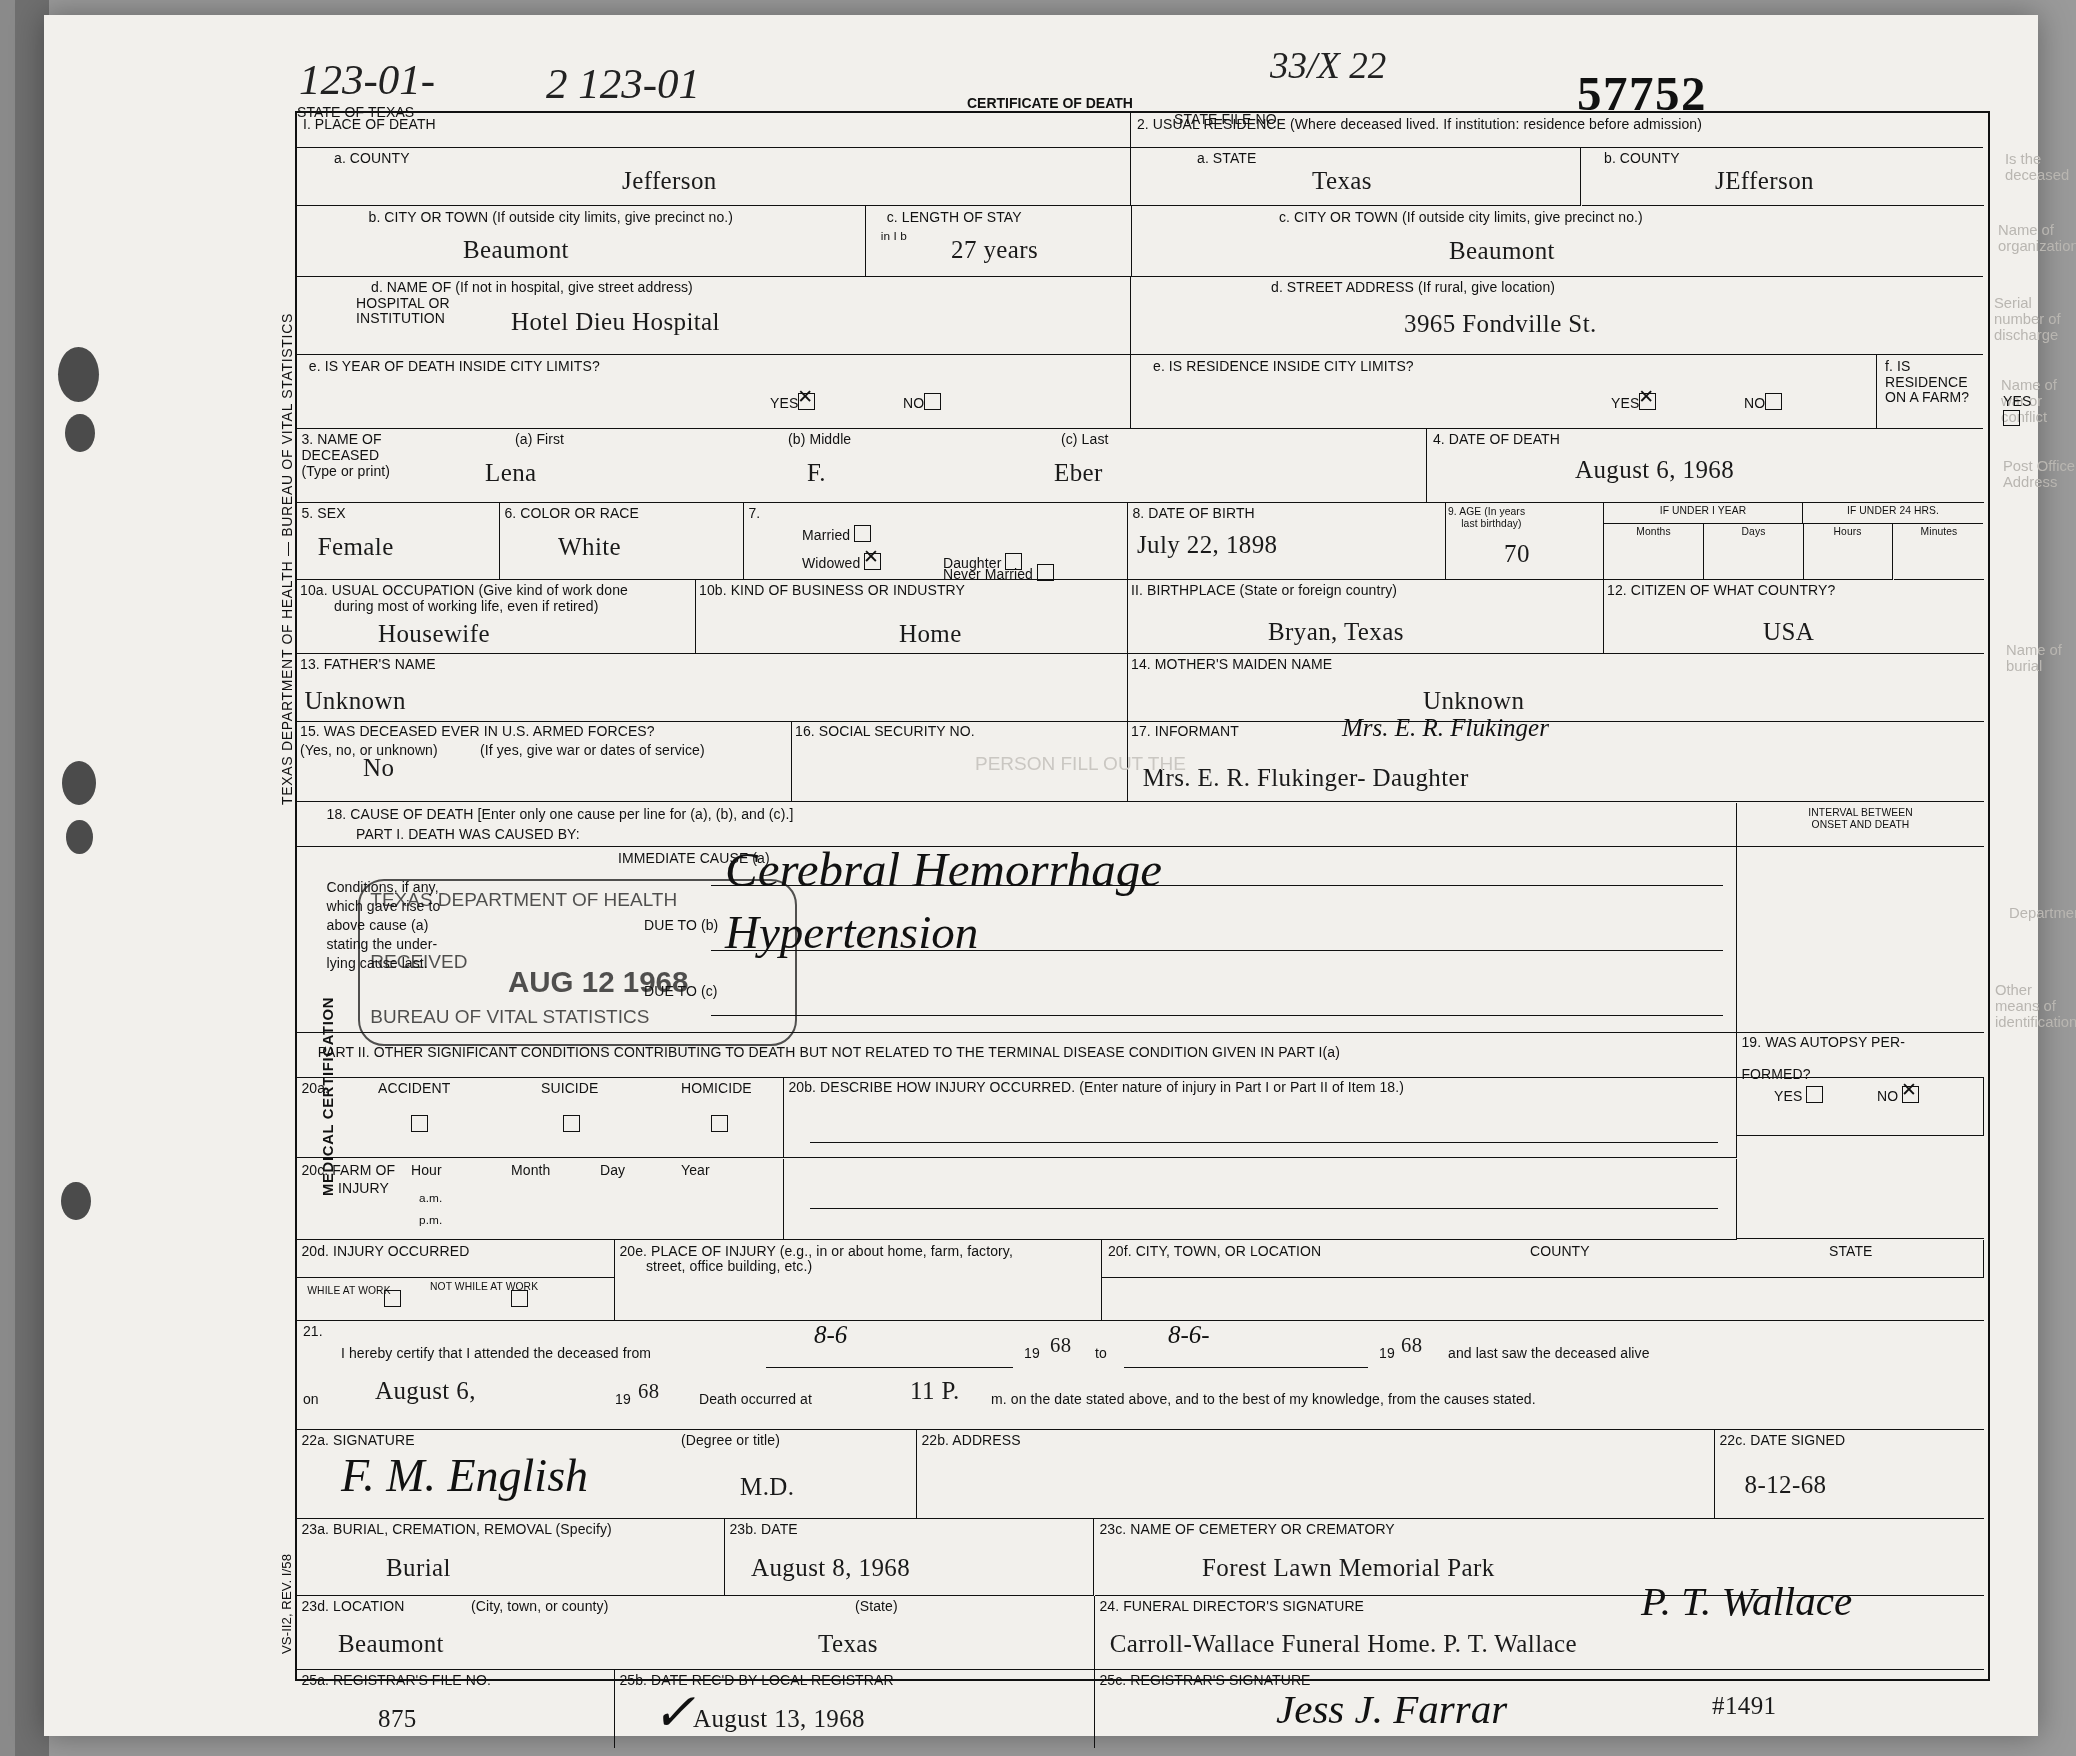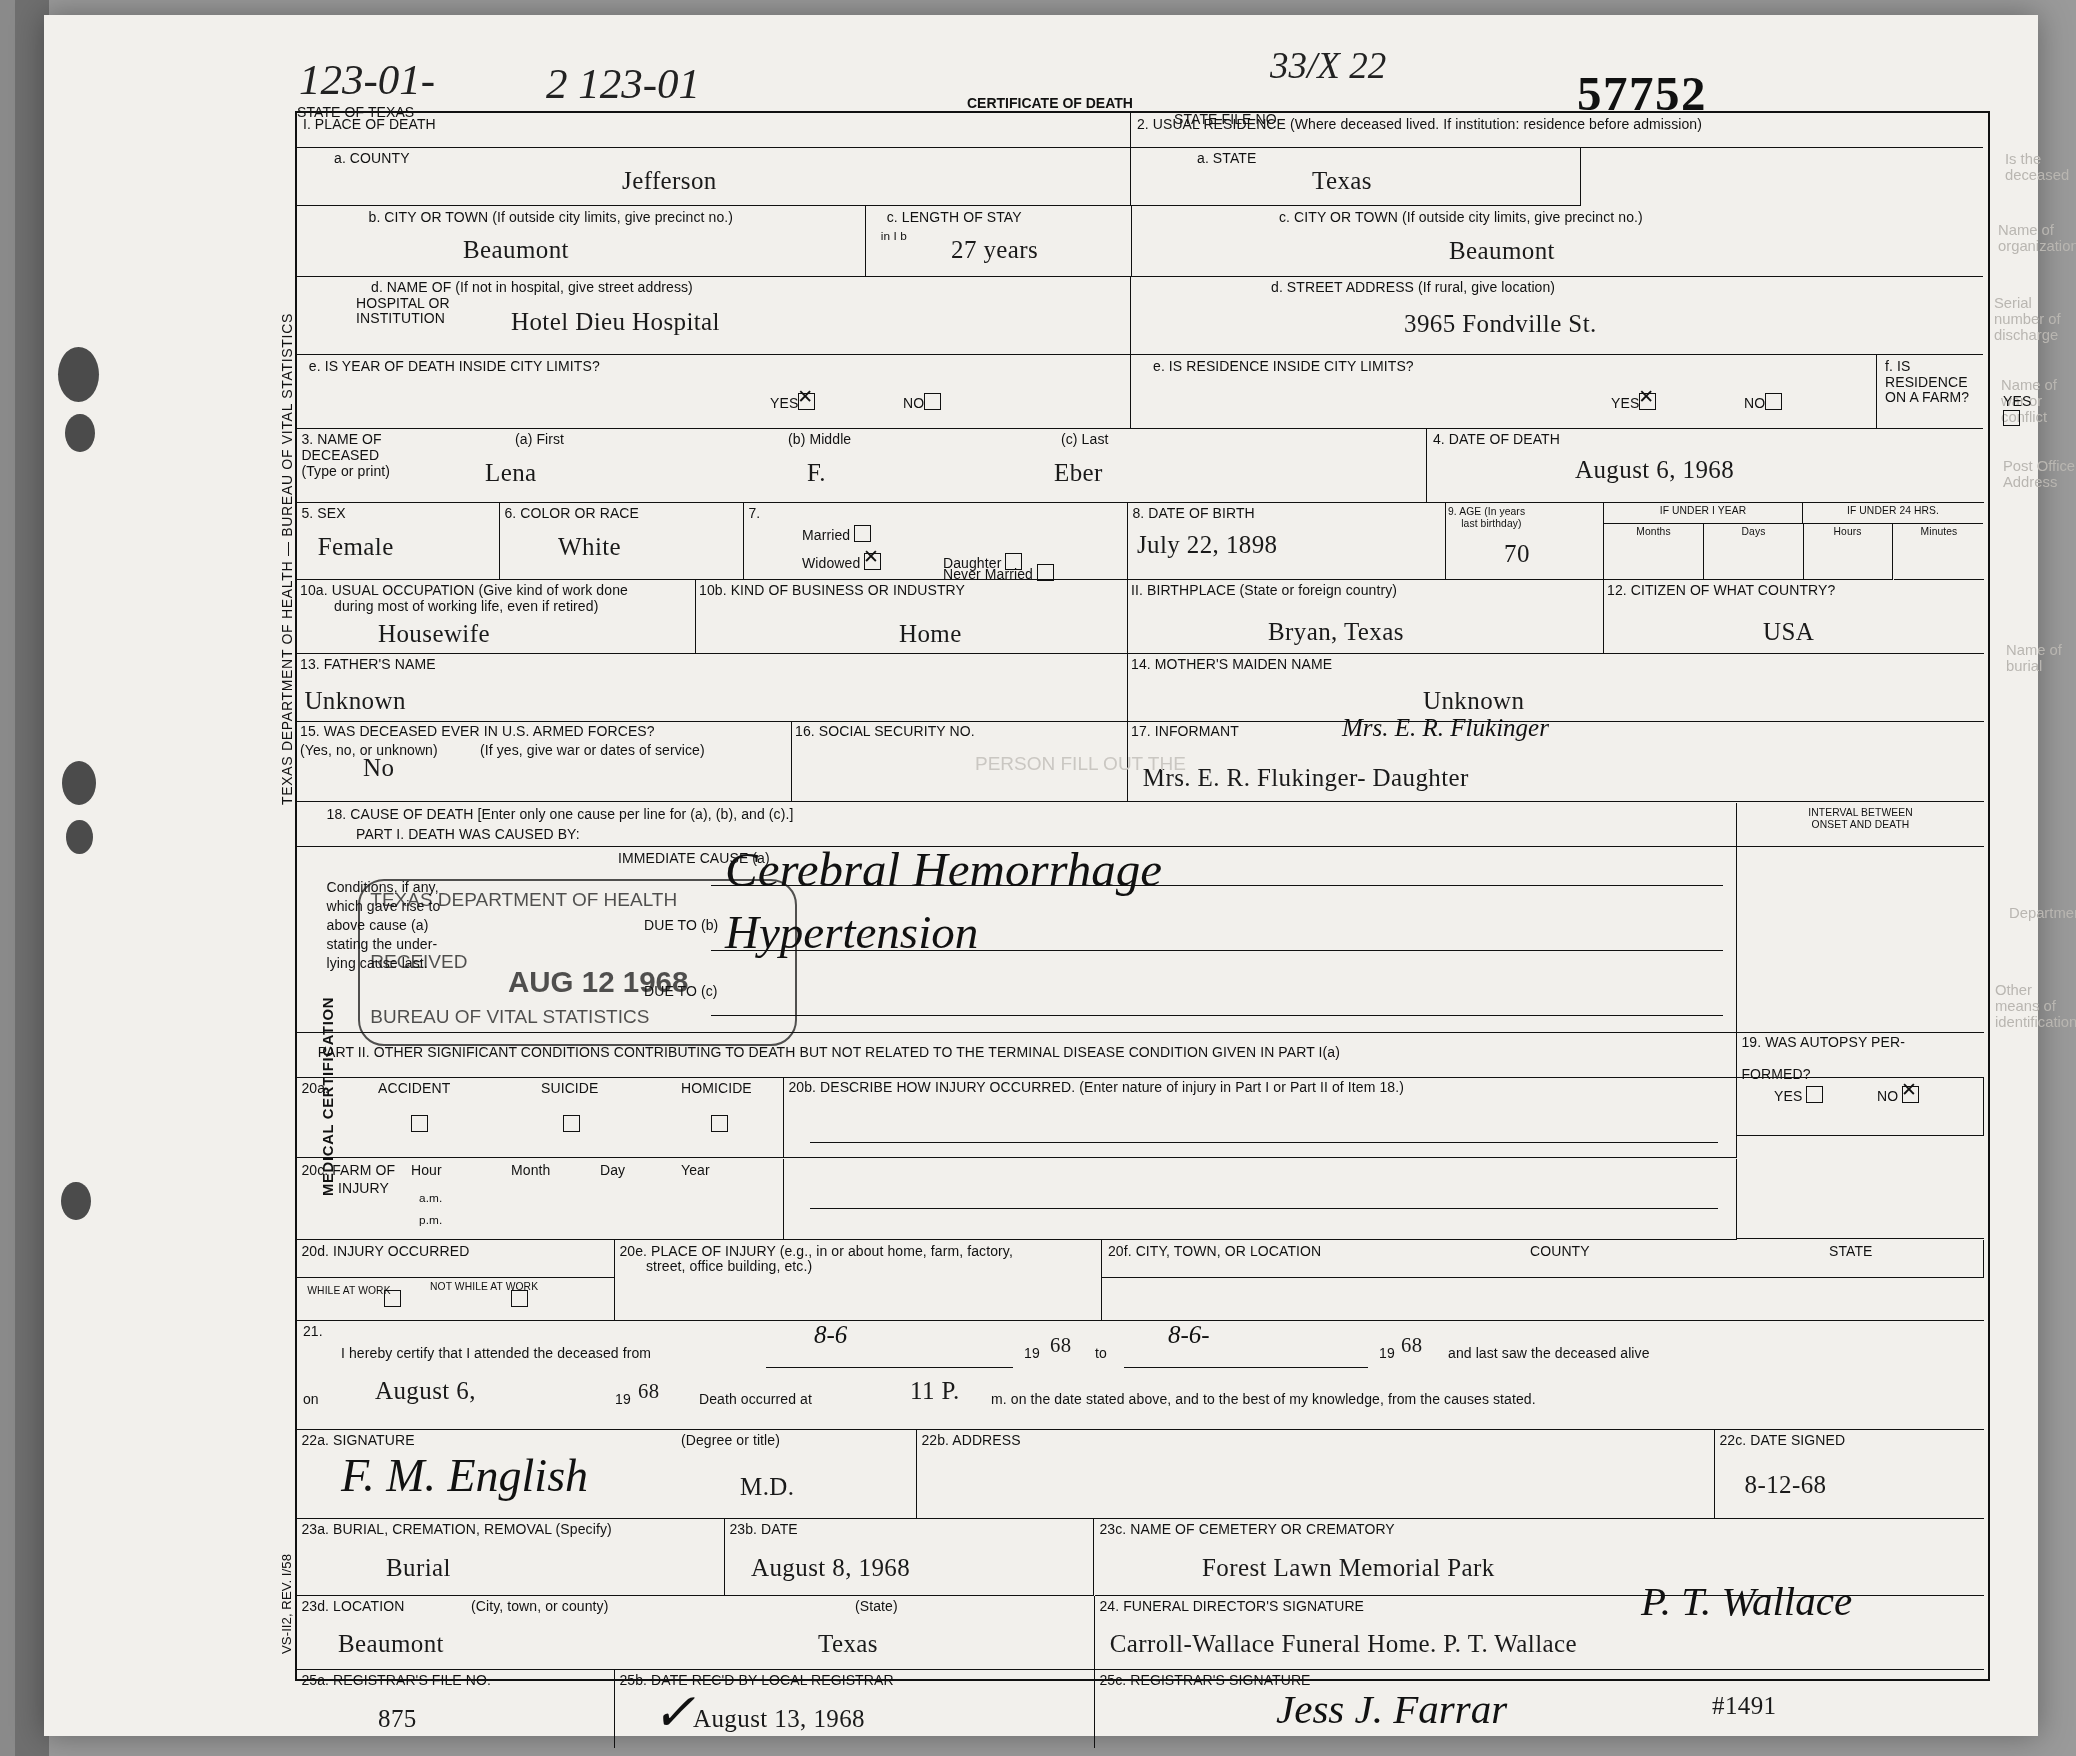--- a/index.html
+++ b/index.html
@@ -93,20 +93,24 @@
     </div>
 
     <div class="cell bb br" style="left:0;top:35px;width:834px;height:58px;">
       <div class="lab" style="padding:3px 0 0 37px;">a. COUNTY</div>
       <div class="val" style="position:absolute;left:325px;top:19px;">Jefferson</div>
     </div>
     <div class="cell bb br" style="left:834px;top:35px;width:450px;height:58px;">
       <div class="lab" style="padding:3px 0 0 66px;">a. STATE</div>
       <div class="val" style="position:absolute;left:181px;top:19px;">Texas</div>
     </div>
+    <div class="cell bb" style="left:1285px;top:35px;width:402px;height:58px;">
+      <div class="lab" style="padding:3px 0 0 22px;">b. COUNTY</div>
+      <div class="val" style="position:absolute;left:133px;top:19px;">JEfferson</div>
+    </div>
 
     <div class="cell bb br" style="left:0;top:93px;width:569px;height:71px;padding-left:42px;">
       <div class="lab" style="padding:3.7px 0 0 29.5px;">b. CITY OR TOWN (If outside city limits, give precinct no.)</div>
       <div class="val" style="position:absolute;left:166px;top:29.5px;">Beaumont</div>
     </div>
     <div class="cell bb br" style="left:569px;top:93px;width:266px;height:71px;">
       <div class="lab" style="padding:3.7px 0 0 20.7px;">c. LENGTH OF STAY</div>
       <div class="lab sm" style="padding:4.4px 0 0 14.8px;">in I b</div>
       <div class="val" style="position:absolute;left:85px;top:29.5px;">27 years</div>
     </div>

